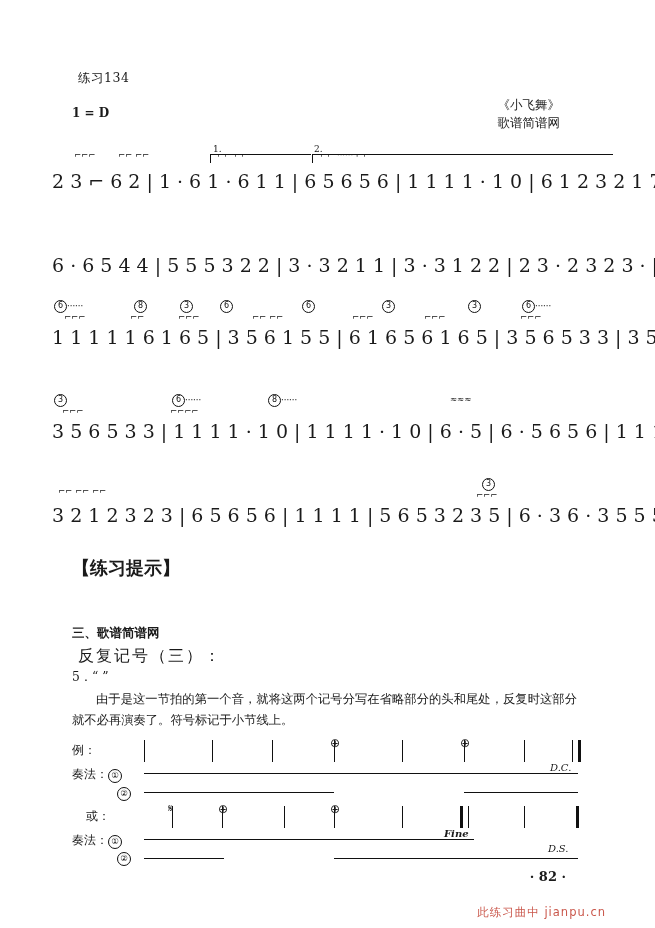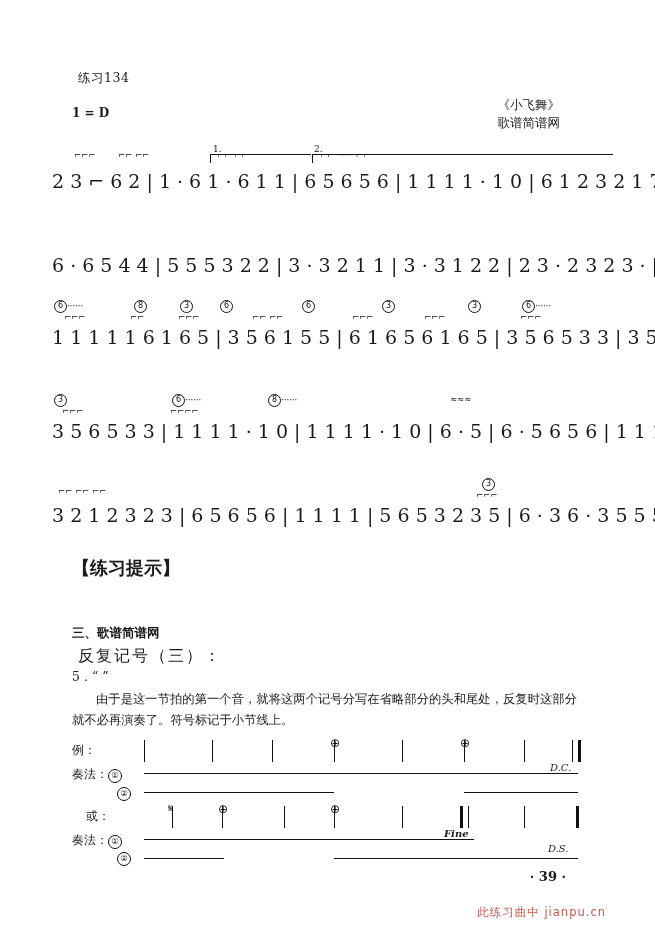--- a/index.html
+++ b/index.html
@@ -247,15 +247,15 @@
     <div class="seg-mark" style="left:258px;top:62px;">⊕</div>
     <div class="it" style="position:absolute;left:372px;top:88px;font-weight:bold;">Fine</div>
     <div class="it" style="position:absolute;left:476px;top:103px;">D.S.</div>
 
     <div class="hline" style="left:72px;top:99px;width:330px;"></div>
 
     <div class="hline" style="left:72px;top:118px;width:80px;"></div>
     <div class="hline" style="left:262px;top:118px;width:244px;"></div>
   </div>
 
-  <div class="pageno">· 39 ·</div>
+  <div class="pageno">· 82 ·</div>
   <div class="watermark">此练习曲中 jianpu.cn</div>
 </div>
 
 </body></html>

